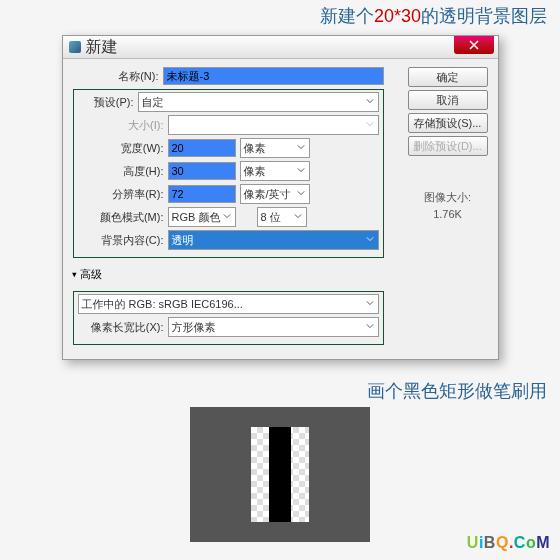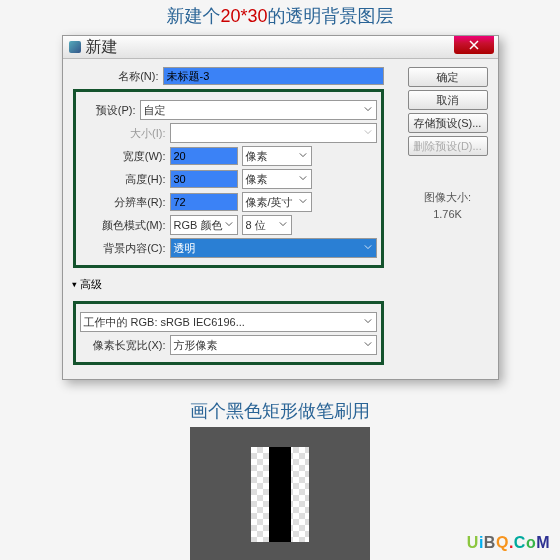--- a/index.html
+++ b/index.html
@@ -1,35 +1,35 @@
 <!DOCTYPE html>
 <html><head>
 <meta charset="utf-8">
 <style>
 body{margin:0;width:560px;height:560px;background:#f5f5f5;font-family:"Microsoft YaHei",sans-serif;overflow:hidden}
-.step-title{text-align:center;font-size:18px;padding:4px 13px;color:#2a6496}
+.step-title{text-align:right;font-size:18px;padding:4px 13px;color:#2a6496}
 .step-title .red{color:#c00}
 .dialog{width:435px;margin:3px auto 15px;background:#f0f0f0;border:1px solid #999;box-shadow:4px 4px 10px rgba(0,0,0,.3)}
 .titlebar{height:22px;background:linear-gradient(#fdfdfd,#e3e3e3);border-bottom:1px solid #bbb;display:flex;align-items:center;padding:0 0 0 6px;font-size:16px;color:#333}
 .titlebar .title-icon{width:12px;height:12px;background:linear-gradient(135deg,#5ab,#358);margin-right:5px;border-radius:2px}
 .titlebar .sp{flex:1}
 .titlebar .close-btn{width:40px;height:18px;background:linear-gradient(#e07,#c8102e 40%,#a00);border-radius:0 0 3px 3px;display:flex;align-items:center;justify-content:center;margin-right:4px;margin-top:-4px}
 .titlebar .close-btn svg{width:10px;height:10px}
 .body{display:flex;padding:8px 10px 10px;gap:24px}
 .form{flex:1}
 .row{display:flex;align-items:center;margin-bottom:3px;font-size:11px;color:#333}
 .row .lbl{width:86px;text-align:right;padding-right:4px}
 .row input[type=text]{height:16px;border:1px solid #999;padding:0 3px;font-size:11px;background:#3b82f6}
 .row .wide{flex:1}
 .row .med{width:60px}
 .row select,.sel{height:18px;border:1px solid #999;background:#fff;font-size:11px;display:flex;align-items:center;padding:0 3px;position:relative}
 .sel .arrow{position:absolute;right:2px;top:2px;width:12px;height:12px;display:flex;align-items:center;justify-content:center}
 .sel .arrow svg{width:8px;height:8px}
 .sel.blue{background:#2a7fd4;color:#fff}
-.group{border:3px solid #14532d;margin:4px 0;padding:8px 4px 4px;position:relative}
+.group{border:1px solid #14532d;margin:4px 0;padding:2px 4px 4px;position:relative}
 .dim{color:#999}
 .adv{font-size:11px;padding:5px 0}
 .adv-icon{display:inline-block;transform:rotate(90deg);font-size:9px;margin-right:3px}
 .sidebar{width:80px;display:flex;flex-direction:column;gap:3px}
 .btn{height:18px;border:1px solid #888;background:linear-gradient(#fefefe,#e4e4e4);font-size:11px;display:flex;align-items:center;justify-content:center;color:#333;border-radius:2px}
 .btn.disabled{color:#aaa}
 .filesize{font-size:11px;color:#555;text-align:center;margin-top:30px;line-height:1.5}
 .step2-canvas{width:180px;height:135px;margin:0 auto;background:#555;display:flex;align-items:center;justify-content:center}
 .transp{width:58px;height:95px;position:relative;background:repeating-conic-gradient(#ddd 0 25%,#fff 0 50%) 0 0/12px 12px}
 .transp .black{position:absolute;left:18px;top:0;width:22px;height:95px;background:#000}
@@ -128,21 +128,21 @@
         <div class="row">
           <div class="lbl">颜色模式(M):</div>
           <div class="sel med">
               <span>RGB 颜色</span>
               <span class="arrow">
                 <svg viewBox="0 0 10 10">
                   <path d="M1 3L5 7L9 3" fill="none" stroke="#333"></path>
                 </svg>
               </span>
             </div>
-          <div class="sel" style="width:42px;margin-left:4px">
+          <div class="sel" style="width:42px;margin-left:21px">
               <span>8 位</span>
               <span class="arrow">
                 <svg viewBox="0 0 10 10">
                   <path d="M1 3L5 7L9 3" fill="none" stroke="#333"></path>
                 </svg>
               </span>
             </div>
         </div>
         <div class="row">
           <div class="lbl">背景内容(C):</div>

